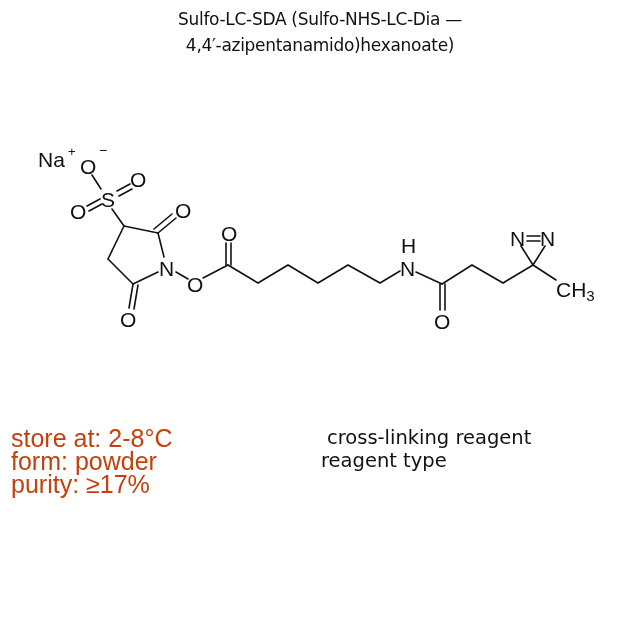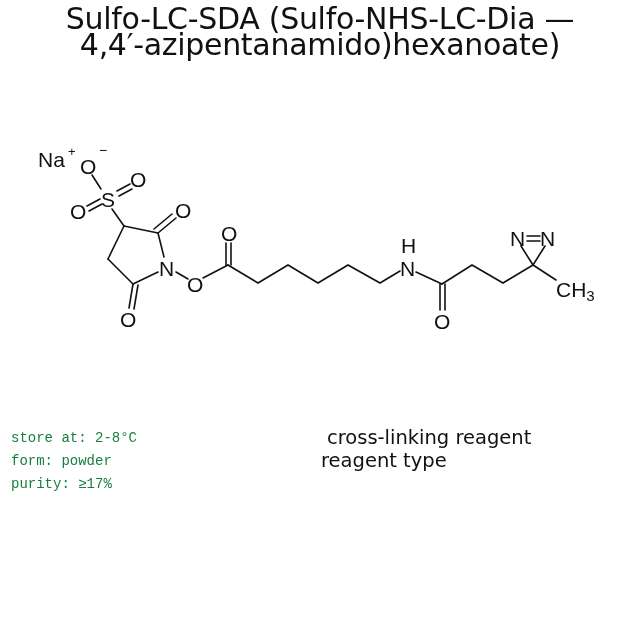--- a/index.html
+++ b/index.html
@@ -14,45 +14,45 @@
       overflow: hidden;
       color: #111111;
     }
     .title {
       position: absolute;
       left: 0;
       top: 6px;
       width: 640px;
       text-align: center;
       font-family: "DejaVu Sans", sans-serif;
-      font-size: 30px;
+      font-size: 17px;
       line-height: 26px;
       color: #111111;
       letter-spacing: -0.3px;
     }
     .title .line { display: block; white-space: pre; }
     .structure {
       position: absolute;
       left: 0;
       top: 0;
       width: 640px;
       height: 400px;
     }
     .structure text {
       font-family: "Liberation Sans", sans-serif;
       fill: #111111;
     }
     .info-left {
       position: absolute;
       left: 11px;
       top: 427px;
-      font-family: Liberation Mono, monospace;
-      font-size: 14px;
+      font-family: Liberation Sans, sans-serif;
+      font-size: 25px;
       line-height: 23px;
-      color: #15803d;
+      color: #c2410c;
     }
     .info-right {
       position: absolute;
       left: 321px;
       top: 426px;
       font-family: "DejaVu Sans", sans-serif;
       font-size: 19.5px;
       line-height: 23px;
       color: #111111;
     }

